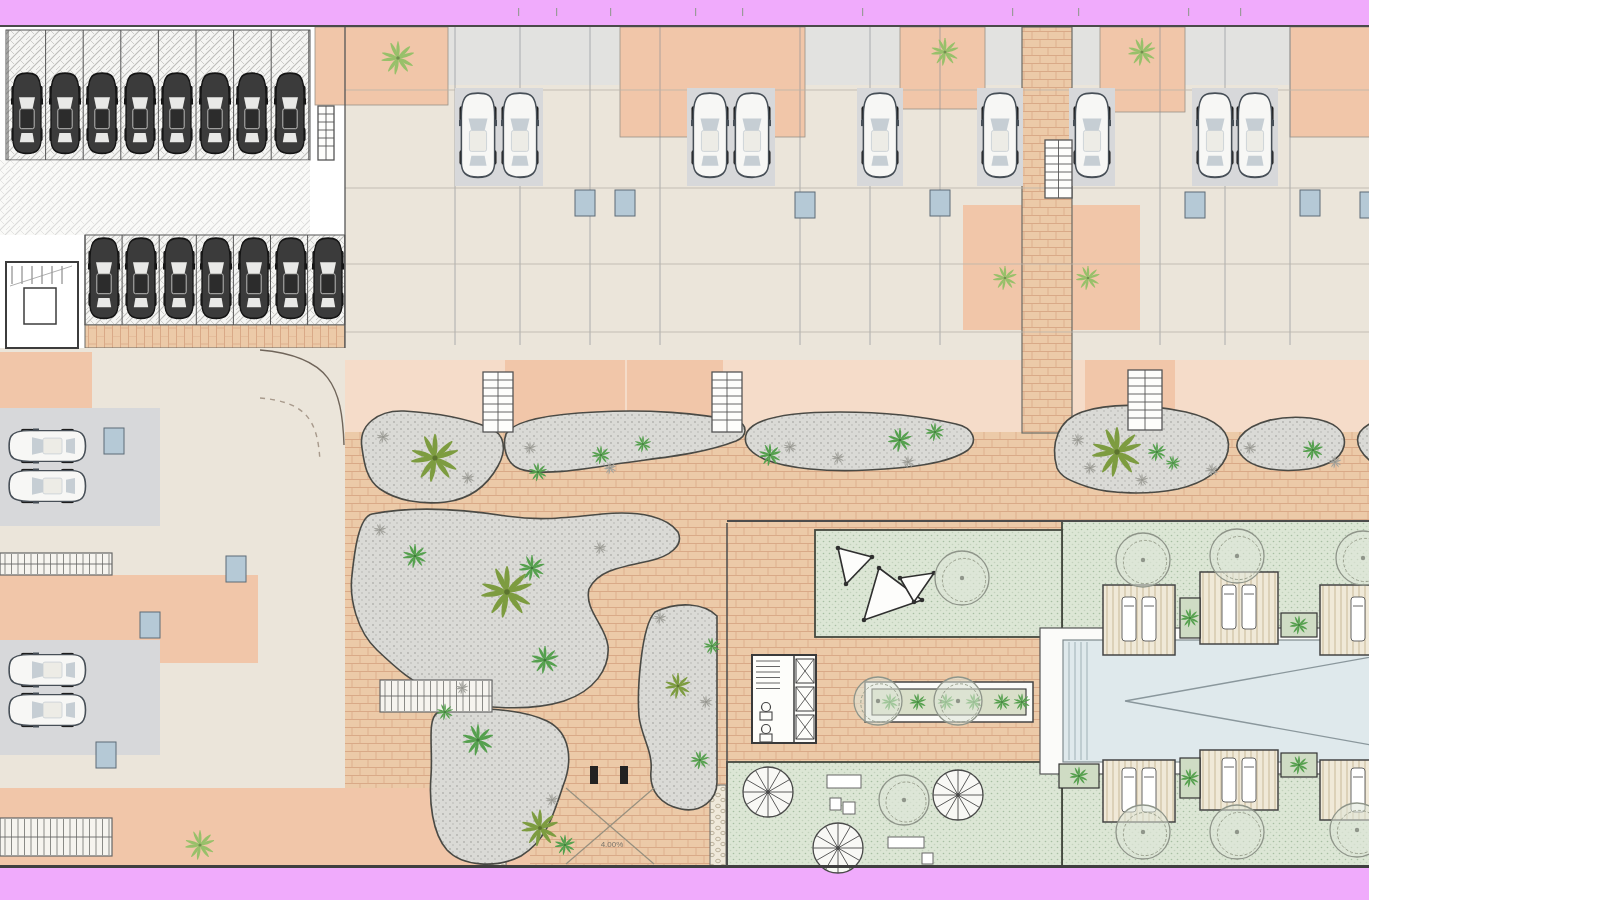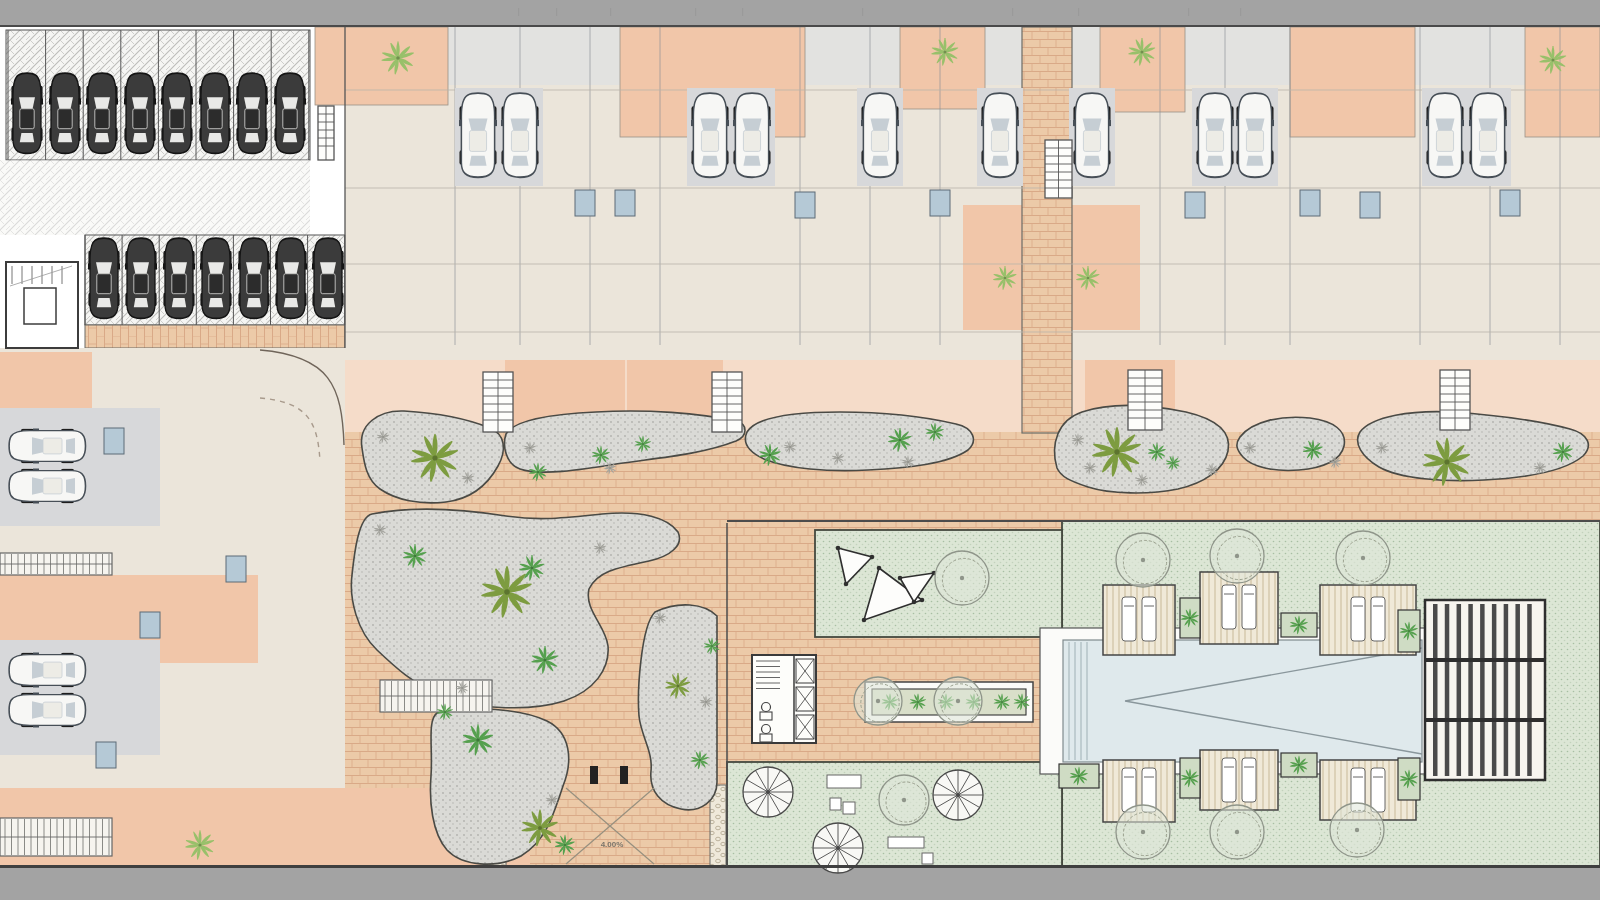--- a/index.html
+++ b/index.html
@@ -1,16 +1,16 @@
 <!DOCTYPE html>
 <html><head>
 <meta charset="utf-8">
 <style>
   html,body{margin:0;padding:0;background:#ffffff;font-family:"Liberation Sans",sans-serif;}
-  .stage{position:relative;width:1600px;height:900px;background:#a3a3a3;overflow:hidden;font-weight:bold;}
+  .stage{position:relative;width:1369px;height:900px;background:#f0abfc;overflow:hidden;}
   svg{display:block;}
   text{font-family:"Liberation Sans",sans-serif;}
 </style>
 </head>
 <body>
 
 <div class="stage">
   <svg id="plan" width="1600" height="900" viewBox="0 0 1600 900">
     <defs id="plan-defs">
         <pattern id="patHatch" width="10" height="10" patternUnits="userSpaceOnUse">

